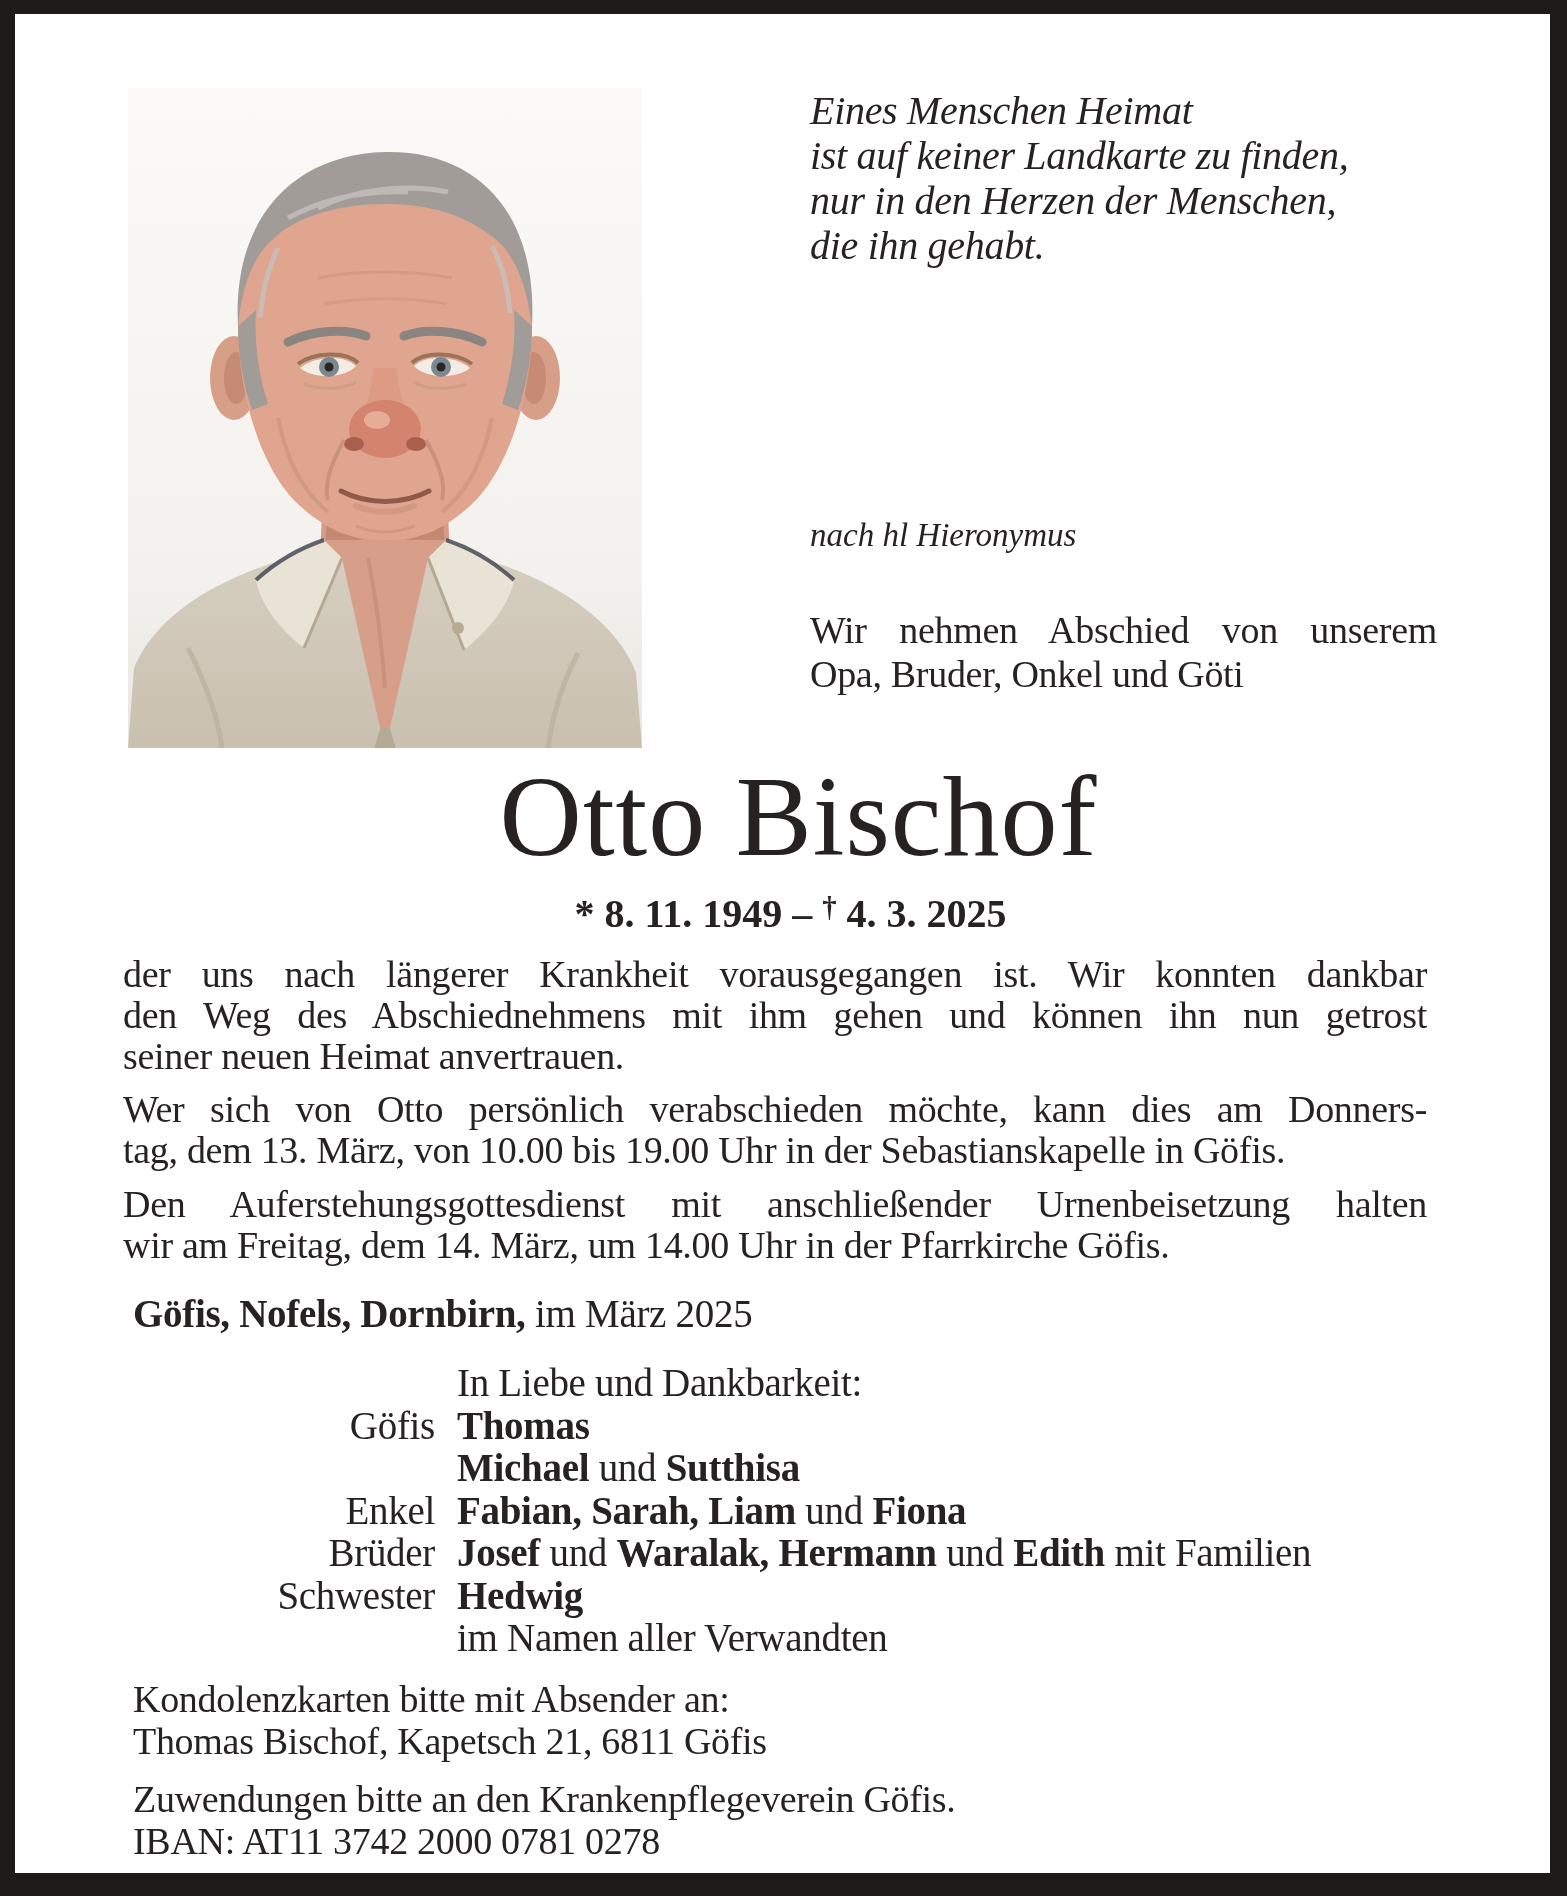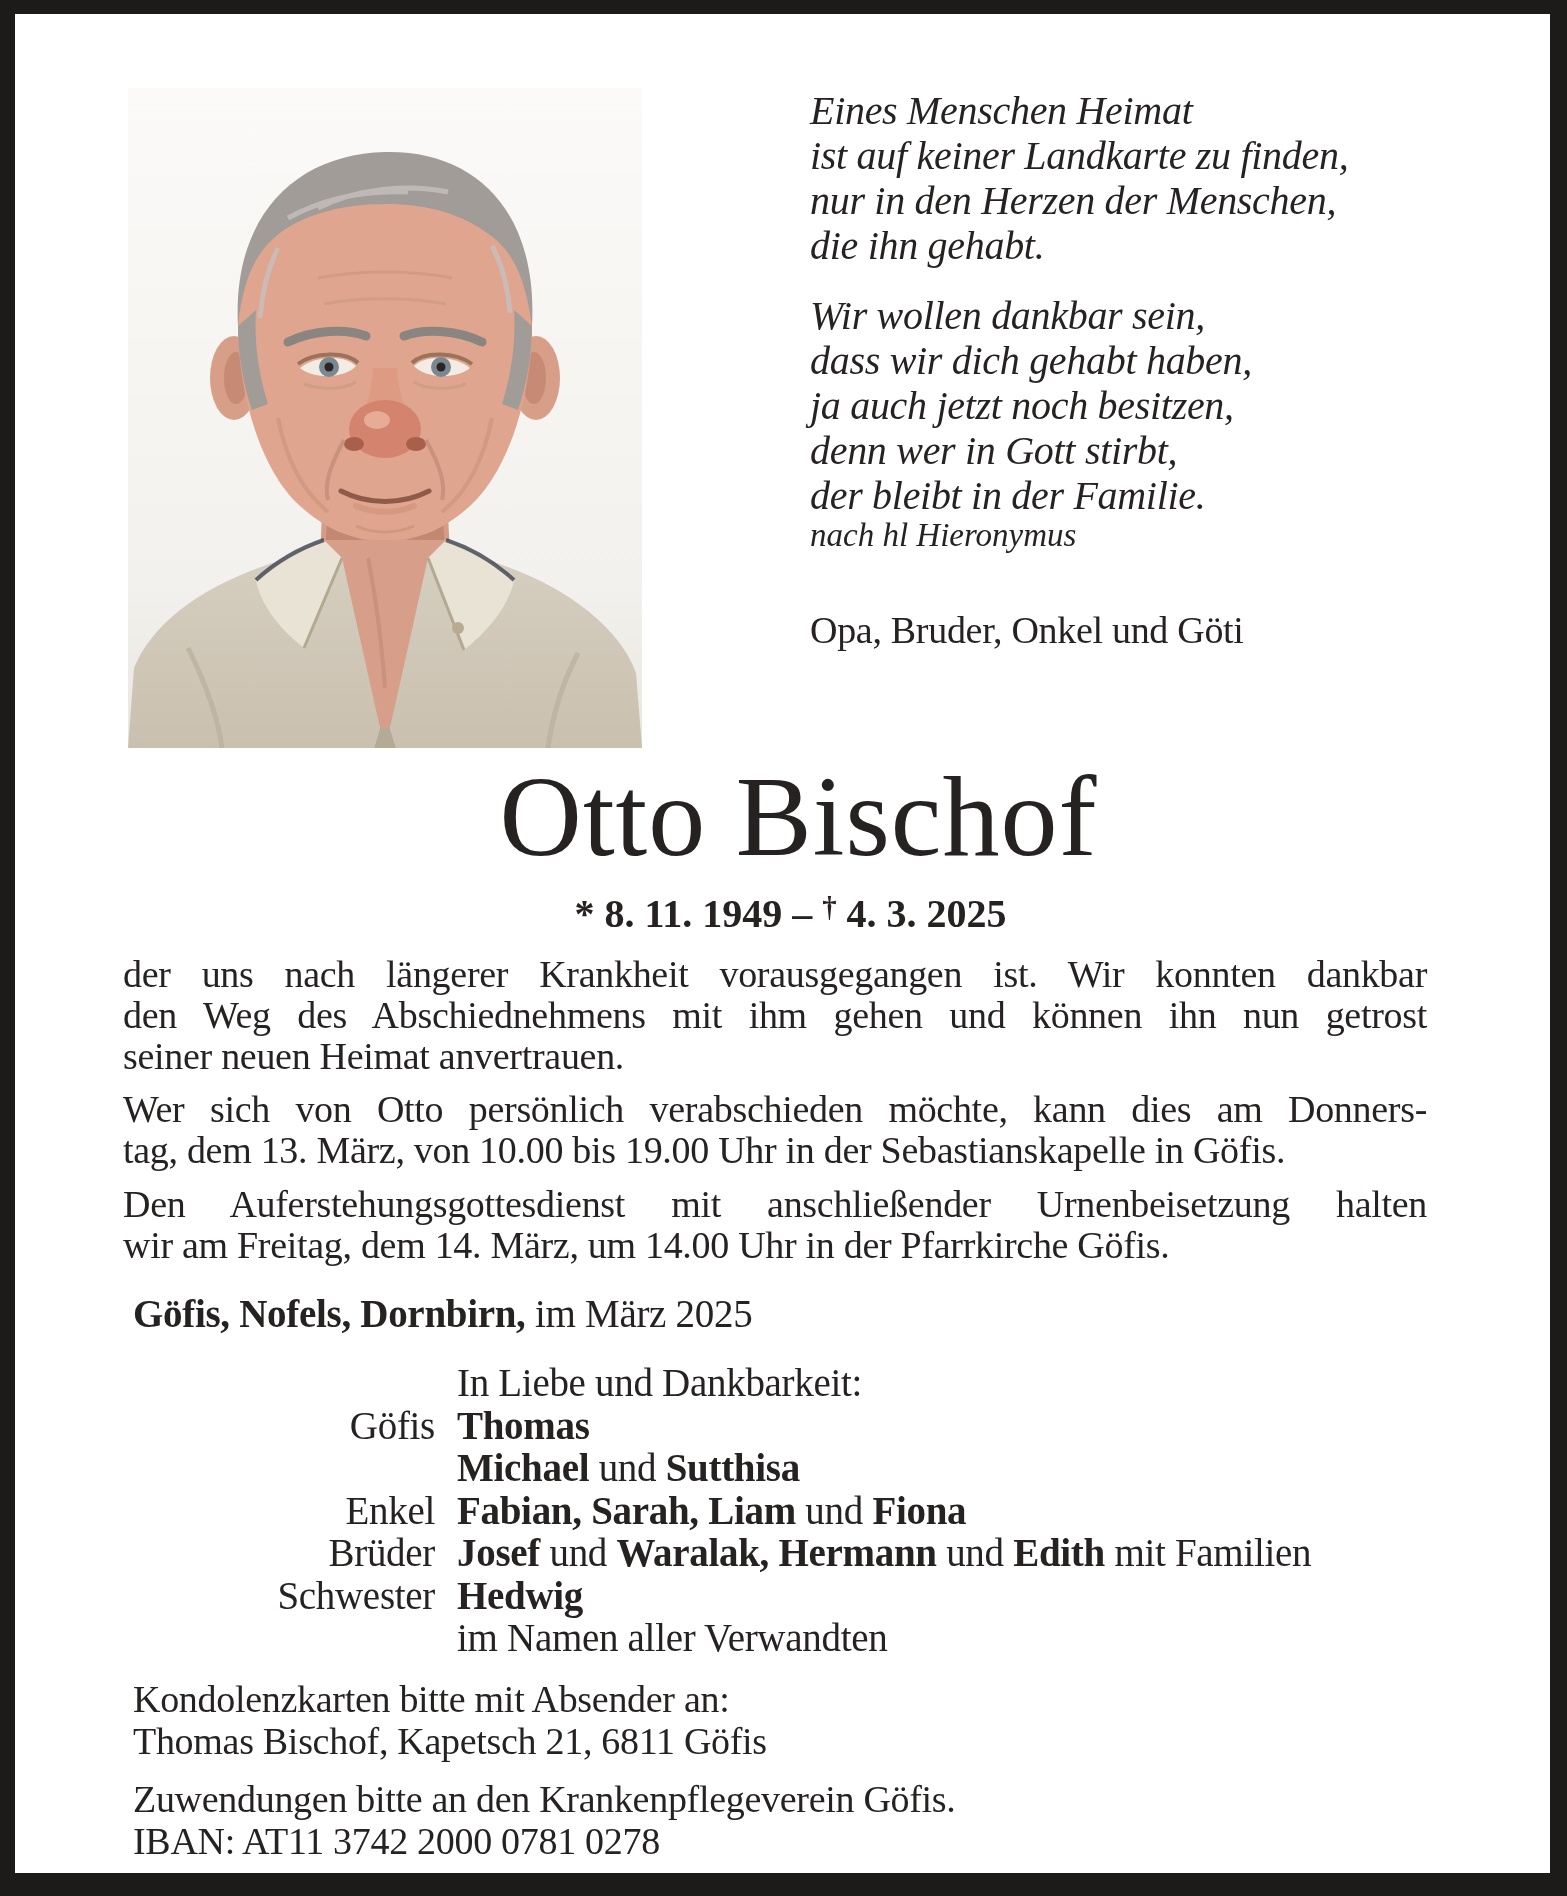--- a/index.html
+++ b/index.html
@@ -130,30 +130,24 @@
         <path d="M228,438 C246,446 268,446 286,438" stroke="#c69073" stroke-width="3" fill="none" opacity="0.6"></path>
       </svg>
     </div>
 
     <div class="abs poem" style="top:74px">
         <div class="ln">Eines Menschen Heimat</div>
         <div class="ln">ist auf keiner Landkarte zu finden,</div>
         <div class="ln">nur in den Herzen der Menschen,</div>
         <div class="ln">die ihn gehabt.</div>
       </div>
-    <div class="abs poem" style="top:279px">
-        <div class="ln">Wir wollen dankbar sein,</div>
-        <div class="ln">dass wir dich gehabt haben,</div>
-        <div class="ln">ja auch jetzt noch besitzen,</div>
-        <div class="ln">denn wer in Gott stirbt,</div>
-        <div class="ln">der bleibt in der Familie.</div>
-      </div>
     <div class="abs poem-attrib">nach hl Hieronymus</div>
 
     <div class="abs farewell jblock">
+        <div class="ln">Wir nehmen Abschied von unserem</div>
         <div class="ln">Opa, Bruder, Onkel und Göti</div>
       </div>
 
     <div class="abs name">Otto Bischof</div>
     <div class="abs dates"><span>*</span><span> 8. 11. 1949 </span><span>–</span><span> </span><span class="seg-sym">†</span><span> 4. 3. 2025</span></div>
 
     <div class="abs para p1 jblock">
         <div class="ln">der uns nach längerer Krankheit vorausgegangen ist. Wir konnten dankbar</div>
         <div class="ln">den Weg des Abschiednehmens mit ihm gehen und können ihn nun getrost</div>
         <div class="ln">seiner neuen Heimat anvertrauen.</div>

